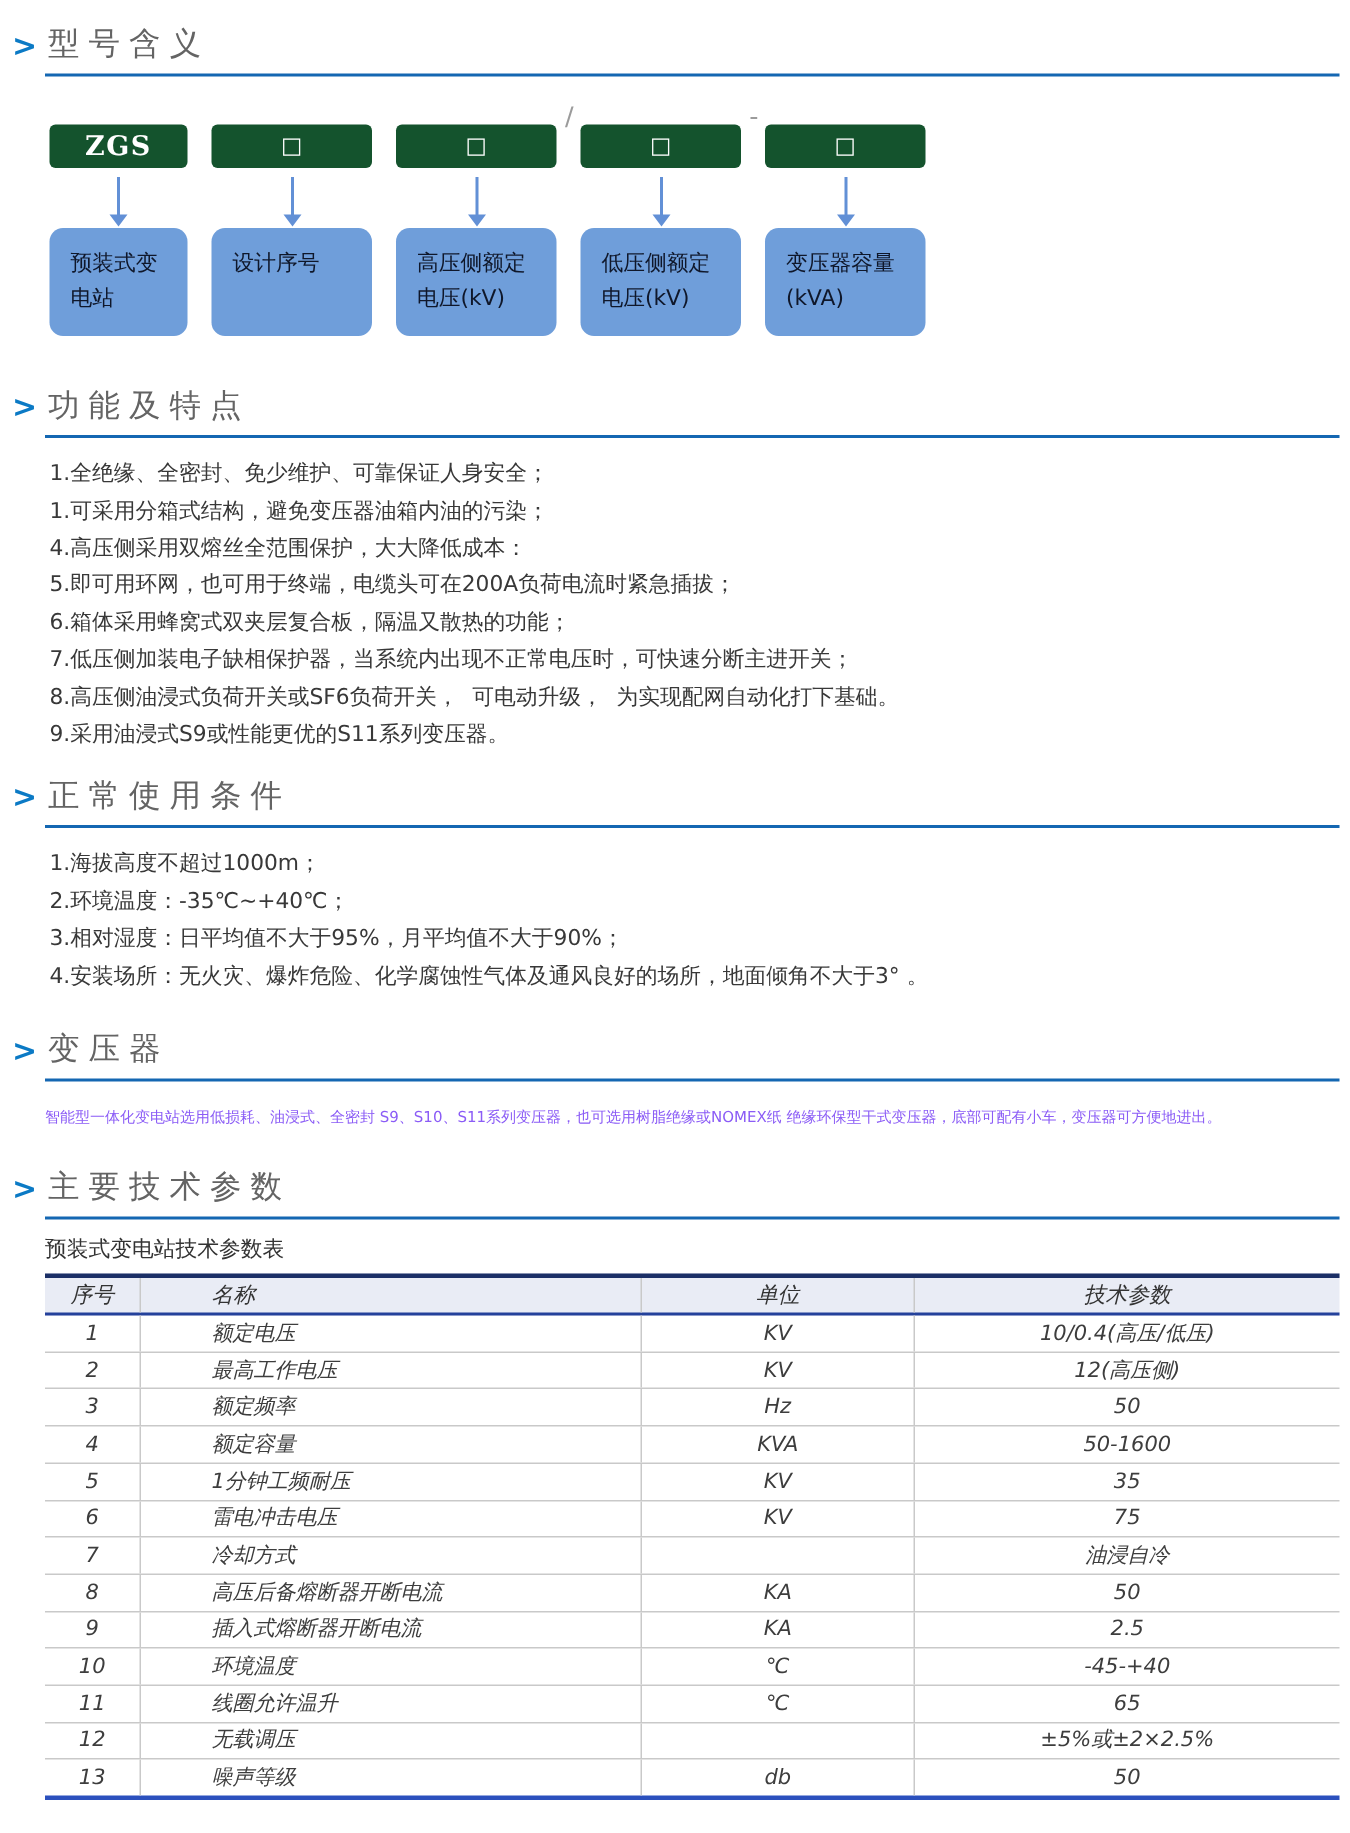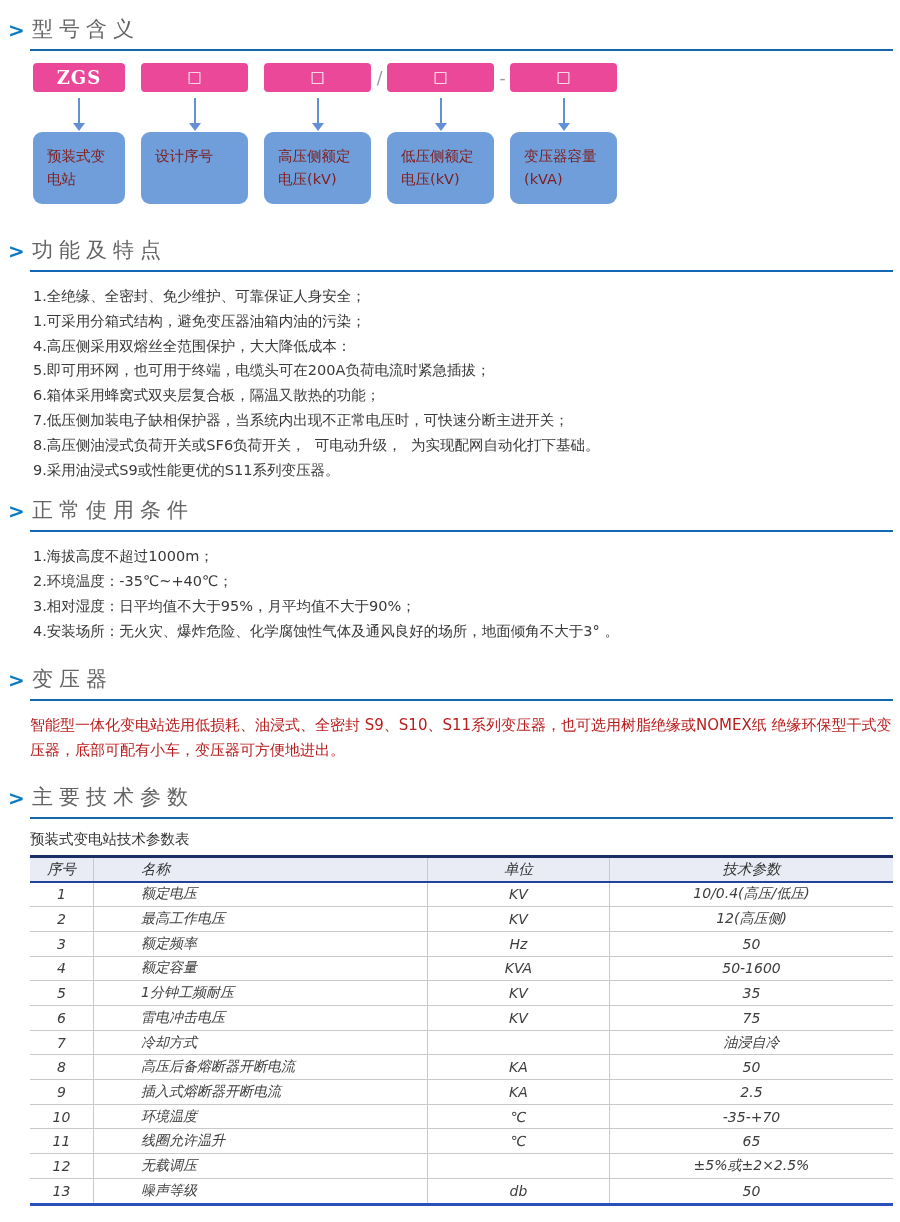--- a/index.html
+++ b/index.html
@@ -21,22 +21,22 @@
     font-size:21px;line-height:26px;color:#646464;letter-spacing:6px;
     font-weight:500;
   }
   .rule{border-bottom:2px solid #1467b2;}
 
   
   .diagram{margin-top:12px;display:flex;padding-left:3px;}
   .dia-col{position:relative;width:107px;margin-right:16px;}
   .diagram .dia-col:first-of-type{width:92px;}
   .code-box{
-    height:29px;background:#ec4899;border-radius:4px;
-    color:#ffffff;text-align:center;line-height:29px;font-size:15px;
+    height:29px;background:#14532d;border-radius:4px;
+    color:#ffffff;text-align:center;line-height:29px;font-size:15px;margin-top:20px;
   }
   .diagram .dia-col:first-of-type .code-box{
     font-family:"DejaVu Serif","Liberation Serif",serif;
     font-size:18px;font-weight:bold;letter-spacing:1px;
   }
   .sep{
     position:absolute;top:0;right:-17px;width:17px;height:29px;
     display:flex;align-items:center;justify-content:center;
     color:#9b9b9b;font-size:17px;
   }
@@ -45,30 +45,30 @@
     content:"";position:absolute;left:5px;top:0;width:2px;height:26px;background:#6290d6;
   }
   .down-arrow::after{
     content:"";position:absolute;left:0;top:25px;width:0;height:0;
     border-left:6px solid transparent;border-right:6px solid transparent;
     border-top:8px solid #6290d6;
   }
   .label-box{
     margin-top:1px;height:72px;box-sizing:border-box;
     background:#6f9eda;border-radius:9px;padding:13px 14px 0 14px;
-    color:#7f1d1d;font-size:14.5px;line-height:23px;
+    color:#0f172a;font-size:14.5px;line-height:23px;
   }
 
   
   .list{list-style:none;margin:12px 0 0 3px;padding:0;}
   .list li{
     font-size:14.5px;line-height:24.8px;color:#383838;white-space:pre-wrap;
   }
   .para{
-    margin:12px 0 0 0;font-size:15px;line-height:25.5px;color:#b91c1c;
+    margin:12px 0 0 0;font-size:10px;line-height:25.5px;color:#8b5cf6;
     white-space:pre-wrap;
   }
 
   
   .tbl-caption{margin-top:10px;font-size:14.5px;color:#333;line-height:20px;}
   .ptable{margin-top:6px;width:863px;}
   .thead{
     display:grid;grid-template-columns:63px 334px 182px 284px;
     background:#e9ecf5;border-top:3px solid #1b2f66;border-bottom:2px solid #24419b;
     height:23px;
@@ -268,21 +268,21 @@
             <div class="cell">9</div>
             <div class="cell c-name">插入式熔断器开断电流</div>
             <div class="cell">KA</div>
             <div class="cell">2.5</div>
           </div>
 
           <div class="trow">
             <div class="cell">10</div>
             <div class="cell c-name">环境温度</div>
             <div class="cell">℃</div>
-            <div class="cell">-35-+70</div>
+            <div class="cell">-45-+40</div>
           </div>
 
           <div class="trow">
             <div class="cell">11</div>
             <div class="cell c-name">线圈允许温升</div>
             <div class="cell">℃</div>
             <div class="cell">65</div>
           </div>
 
           <div class="trow">

